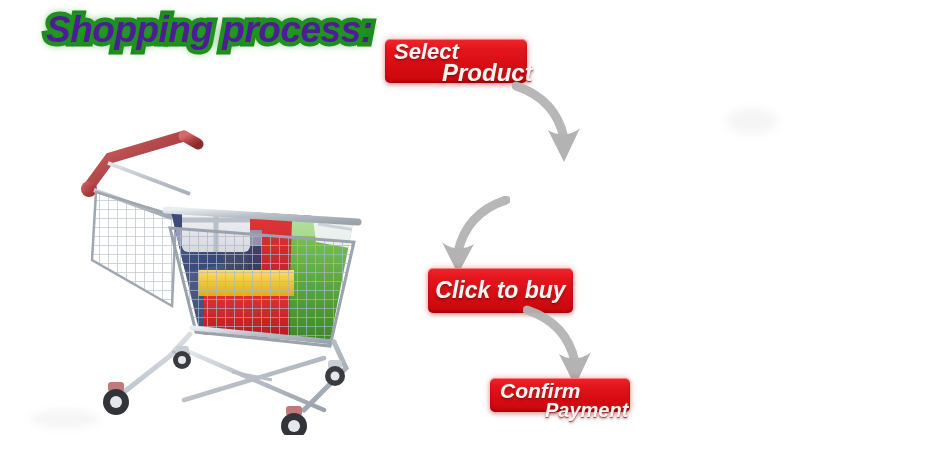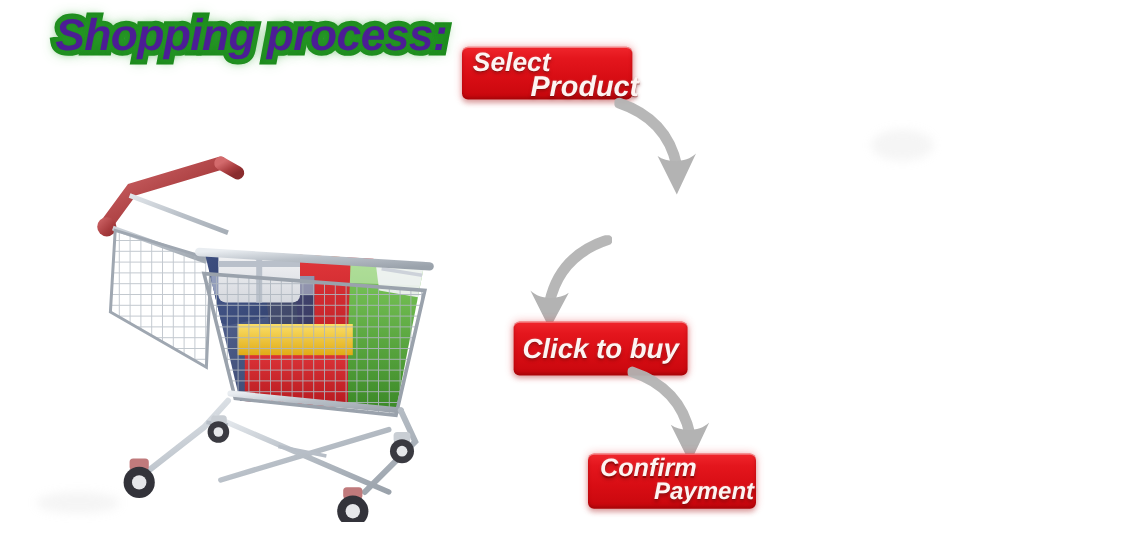--- a/index.html
+++ b/index.html
@@ -90,21 +90,21 @@
 
   
   #btn-clickbuy { left: 403px; top: 268px; width: 145px; height: 45px; margin-left: 25px; }
   #btn-clickbuy .lineC {
     left: 0; top: 0; width: 145px; height: 45px;
     display: flex; align-items: center; justify-content: center;
     font-size: 23px;
   }
 
   
-  #btn-confirm { left: 490px; top: 378px; width: 140px; height: 46px; }
+  #btn-confirm { left: 490px; top: 378px; width: 140px; height: 34px; }
   #btn-confirm .line1 { left: 10px; top: 1px;  font-size: 21px; }
   #btn-confirm .line2 { left: 55px; top: 21px; font-size: 20px; }
 
   
   .arrow { position: absolute; }
   .arrow svg { display: block; }
   #arrow-1 { left: 512px; top: 78px;  width: 86px; height: 86px; }
   #arrow-2 { left: 424px; top: 196px; width: 86px; height: 80px; }
   #arrow-3 { left: 523px; top: 304px; width: 86px; height: 84px; }
 

